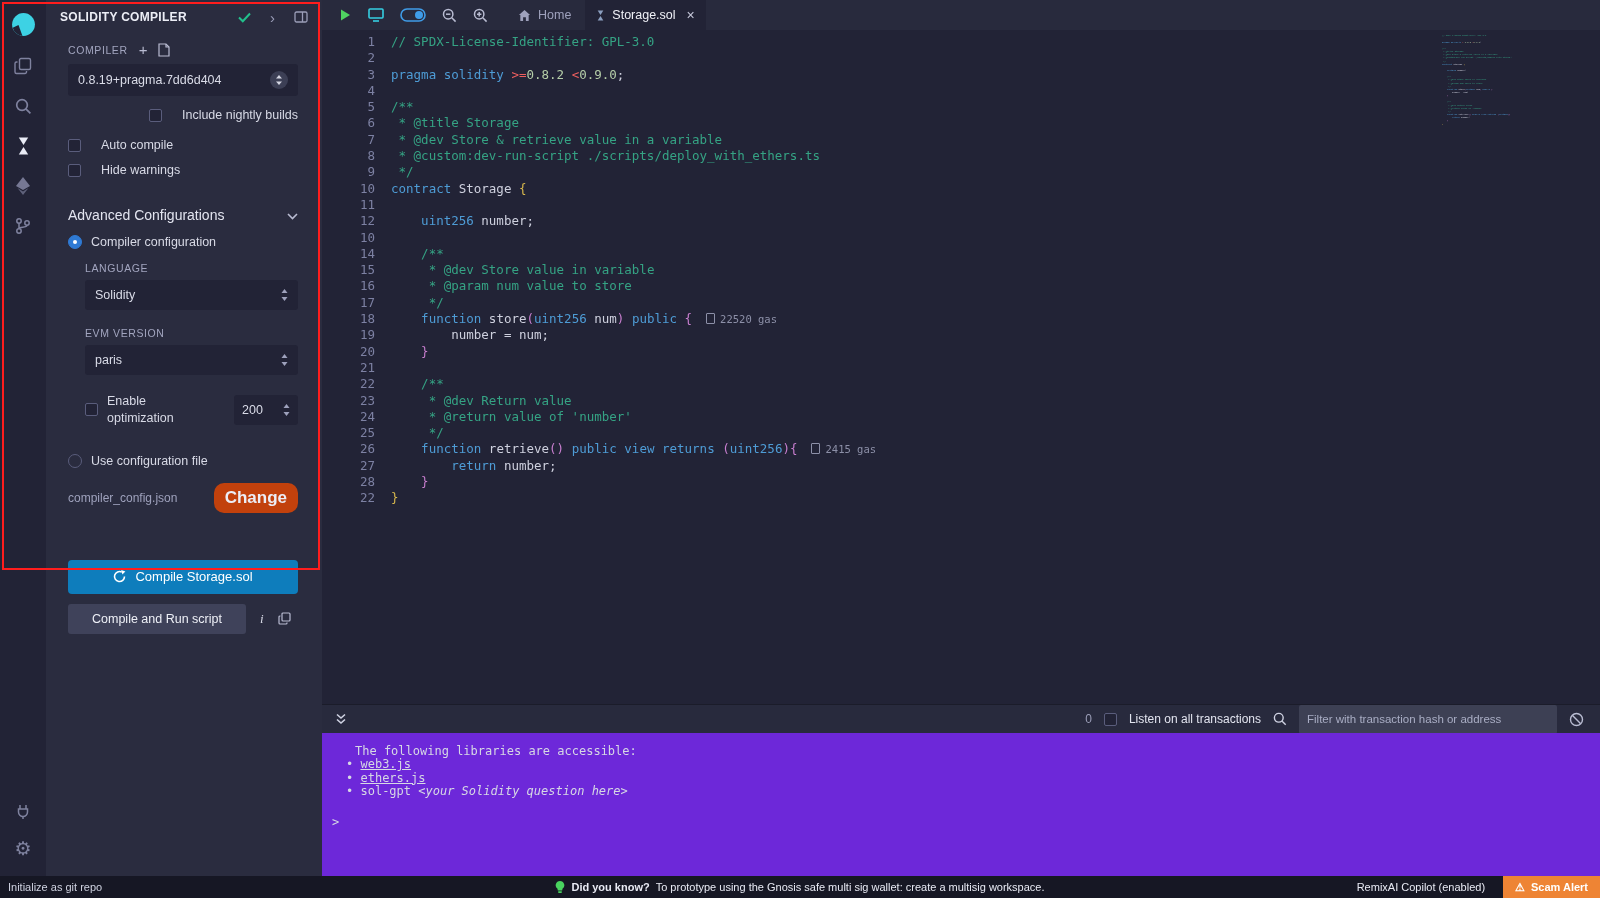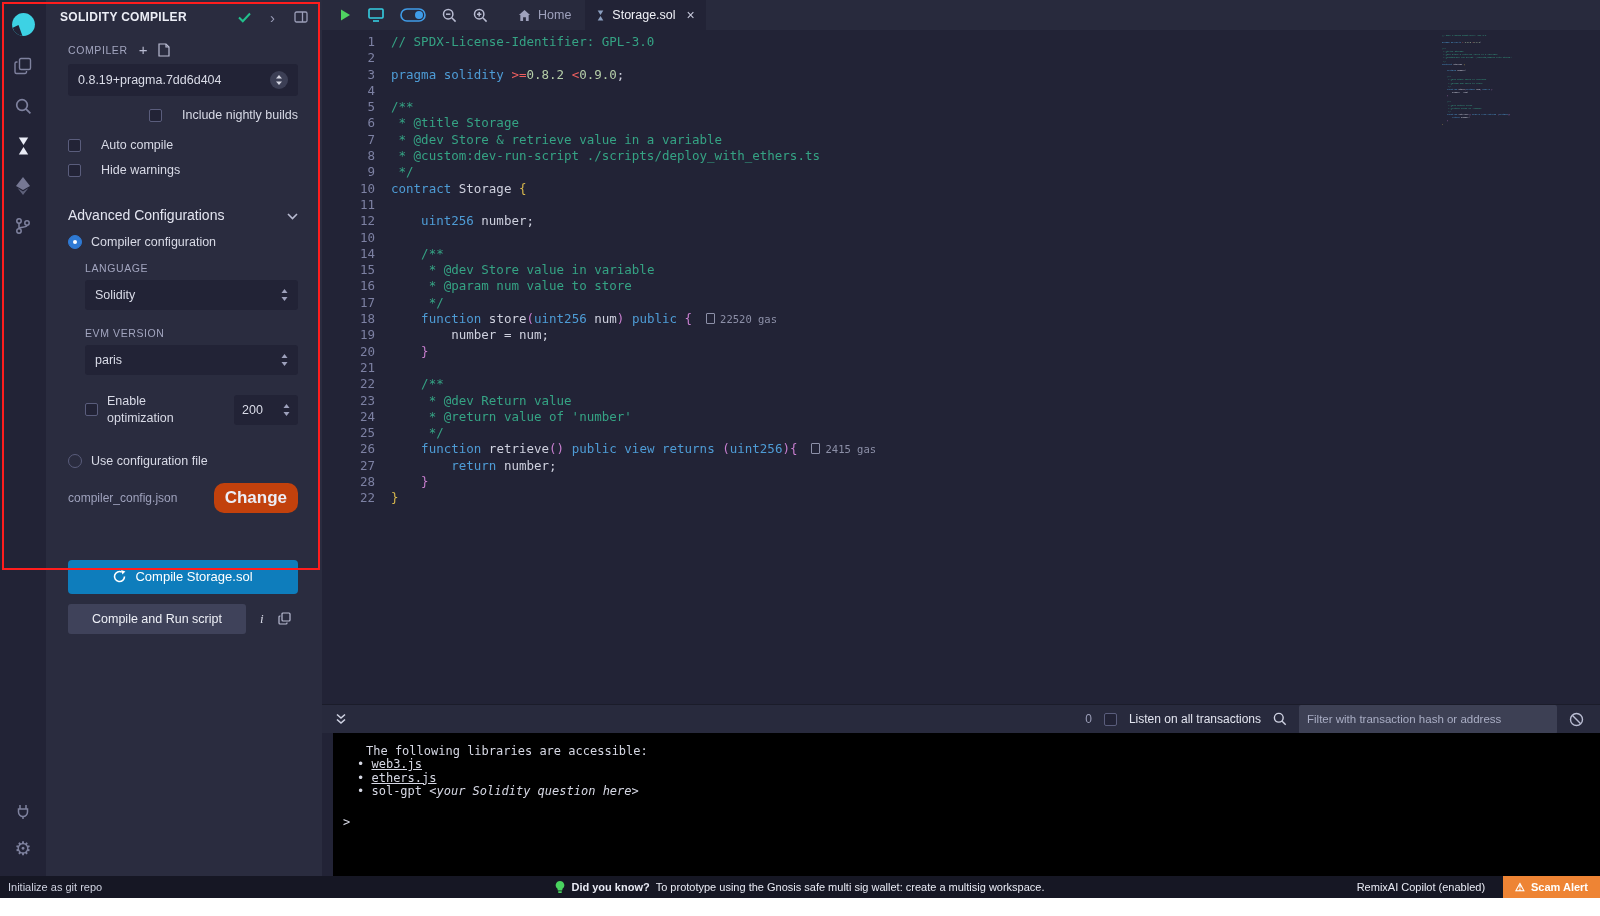--- a/index.html
+++ b/index.html
@@ -85,21 +85,21 @@
   
   .term-header{position:absolute;left:322px;top:704px;right:0;height:29px;background:#282a3d;display:flex;align-items:center;padding:0 10px;border-top:1px solid #1b1c2a}
   .th-left{display:flex;cursor:pointer;padding-left:2px}
   .th-right{display:flex;align-items:center;gap:12px;margin-left:auto;padding-right:6px}
   .th-count{color:#9b9eb8;font-size:12px}
   .th-label{color:#e2e4ef;font-size:12px}
   .th-search{display:flex;cursor:pointer}
   .filter-input{width:258px;height:29px;background:#3d4054;border:none;border-radius:2px;color:#d7d9e6;font-size:11.5px;padding:0 8px;font-family:inherit;outline:none}
   .filter-input::placeholder{color:#a9adc4}
   .block-ic{display:flex;cursor:pointer}
-  .terminal{position:absolute;left:333px;top:733px;right:0;height:143px;background:#000000;font-family:"DejaVu Sans Mono",monospace;font-size:12px;line-height:13.4px;color:#d6d8e4}
+  .terminal{position:absolute;left:322px;top:733px;right:0;height:143px;background:#6d28d9;font-family:"DejaVu Sans Mono",monospace;font-size:12px;line-height:13.4px;color:#d6d8e4}
   .term-line{margin-left:33px}
   .term-line.first{margin-top:12px}
   .term-line.bullet{margin-left:24px}
   .term-line.bullet::before{content:"• "}
   .term-link{text-decoration:underline;color:#d6d8e4;cursor:pointer}
   .term-line em{font-style:italic}
   .gap-above{margin-top:13px}
   .prompt{margin-left:10px;margin-top:17px;cursor:text}
 
   

